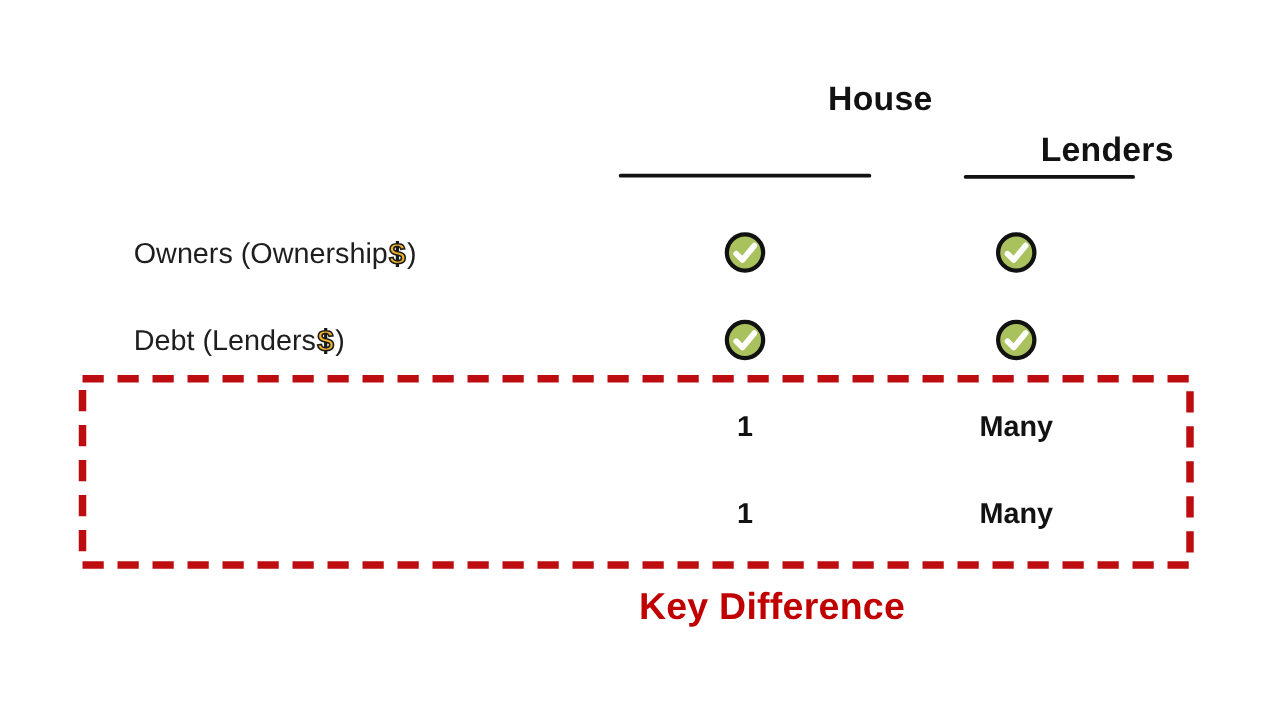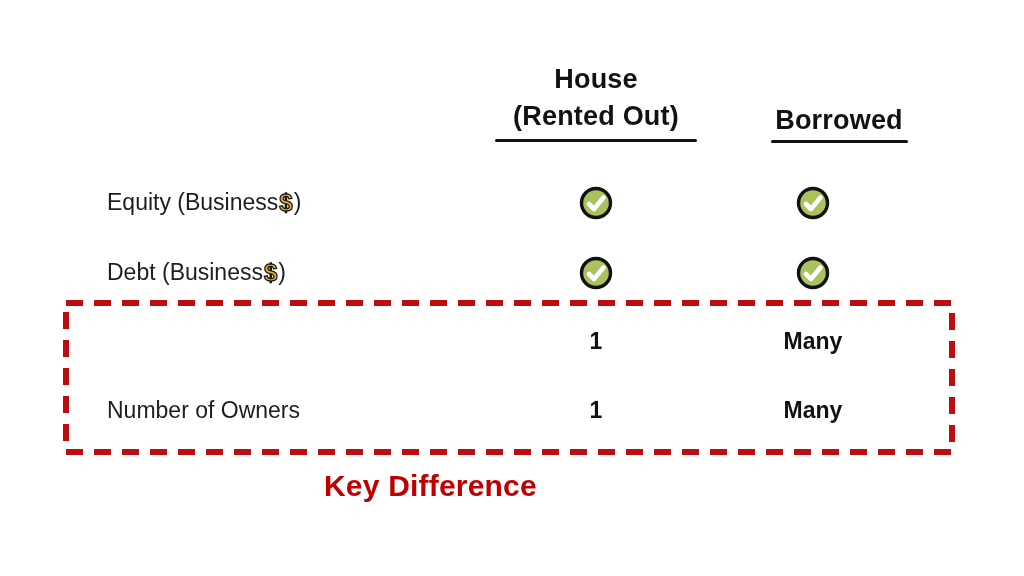--- a/index.html
+++ b/index.html
@@ -8,21 +8,21 @@
     width: 1024px;
     height: 576px;
     background: #ffffff;
     font-family: "Liberation Sans", sans-serif;
     overflow: hidden;
   }
 
   
   .col-header {
     position: absolute;
-    text-align: center;
+    text-align: right;
     font-weight: 700;
     color: #121212;
     font-size: 27px;
     line-height: 37px;
     letter-spacing: 0.2px;
   }
   .col-header.house { left: 446px; top: 61px; width: 300px; }
   .col-header.business { left: 739px; top: 102px; width: 200px; }
   .header-underline {
     position: absolute;
@@ -81,62 +81,61 @@
     height: 160px;
     pointer-events: none;
   }
 
   
   .key-difference {
     position: absolute;
     left: 324px;
     top: 469px;
     width: 400px;
-    text-align: left;
+    text-align: right;
     font-size: 30px;
     font-weight: 700;
     color: #C00000;
     letter-spacing: 0.2px;
   }
 </style>
 </head>
 <body>
 
 <div class="slide">
 
   <div class="col-header house">
     <div>House</div>
-    <div>(Rented Out)</div>
   </div>
   <div class="header-underline underline-house"></div>
 
   <div class="col-header business">
-    <div>Borrowed</div>
+    <div>Lenders</div>
   </div>
   <div class="header-underline underline-business"></div>
 
-  <div class="row-label" style="top:184px"><span>Equity (Business</span><span class="dollar">$</span><span>)</span></div>
+  <div class="row-label" style="top:184px"><span>Owners (Ownership</span><span class="dollar">$</span><span>)</span></div>
   <div class="cell house-col" style="top:184px">
     <span class="check">
       <svg width="34" height="34" viewBox="0 0 34 34">
         <circle cx="17" cy="17" r="14.5" fill="#A9C25D" stroke="#111111" stroke-width="3.4"></circle>
         <polyline points="10,18 15,23 24.5,11.5" fill="none" stroke="#ffffff" stroke-width="4.6" stroke-linecap="round" stroke-linejoin="round"></polyline>
       </svg>
     </span>
   </div>
   <div class="cell business-col" style="top:184px">
     <span class="check">
       <svg width="34" height="34" viewBox="0 0 34 34">
         <circle cx="17" cy="17" r="14.5" fill="#A9C25D" stroke="#111111" stroke-width="3.4"></circle>
         <polyline points="10,18 15,23 24.5,11.5" fill="none" stroke="#ffffff" stroke-width="4.6" stroke-linecap="round" stroke-linejoin="round"></polyline>
       </svg>
     </span>
   </div>
 
-  <div class="row-label" style="top:254px"><span>Debt (Business</span><span class="dollar">$</span><span>)</span></div>
+  <div class="row-label" style="top:254px"><span>Debt (Lenders</span><span class="dollar">$</span><span>)</span></div>
   <div class="cell house-col" style="top:254px">
     <span class="check">
       <svg width="34" height="34" viewBox="0 0 34 34">
         <circle cx="17" cy="17" r="14.5" fill="#A9C25D" stroke="#111111" stroke-width="3.4"></circle>
         <polyline points="10,18 15,23 24.5,11.5" fill="none" stroke="#ffffff" stroke-width="4.6" stroke-linecap="round" stroke-linejoin="round"></polyline>
       </svg>
     </span>
   </div>
   <div class="cell business-col" style="top:254px">
     <span class="check">
@@ -147,19 +146,18 @@
     </span>
   </div>
 
   <svg class="highlight-box" width="898" height="160" viewBox="0 0 898 160">
     <rect x="6" y="4" width="886" height="149" fill="none" stroke="#BD0D10" stroke-width="6" stroke-dasharray="17 11"></rect>
   </svg>
 
   <div class="cell value house-col" style="top:323px">1</div>
   <div class="cell value business-col" style="top:323px">Many</div>
 
-  <div class="row-label" style="top:392px">Number of Owners</div>
   <div class="cell value house-col" style="top:392px">1</div>
   <div class="cell value business-col" style="top:392px">Many</div>
 
   <div class="key-difference">Key Difference</div>
 
 </div>
 
 </body></html>

